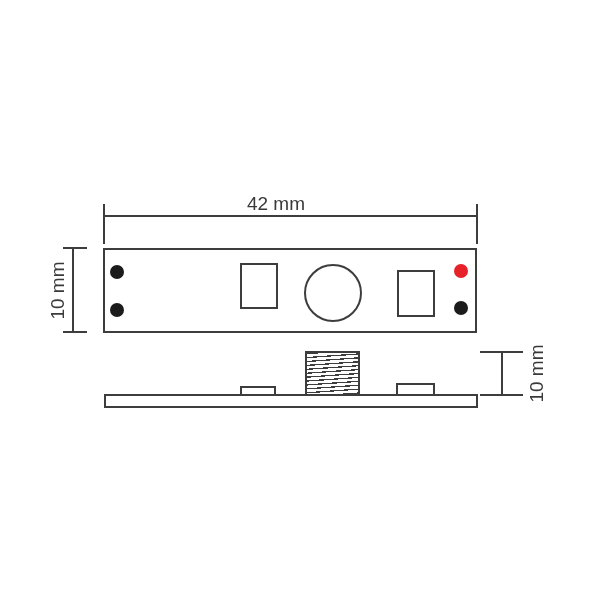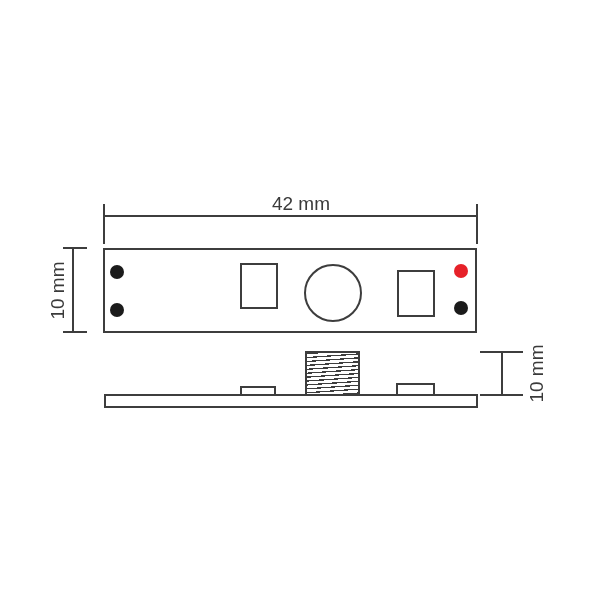--- a/index.html
+++ b/index.html
@@ -40,21 +40,21 @@
   .hatch {
     border: 2px solid #3d3d3d;
     box-sizing: border-box;
     background: repeating-linear-gradient(
       176deg,
       #3d3d3d 0px, #3d3d3d 1.3px,
       #ffffff 1.3px, #ffffff 3.9px
     );
   }
   
-  #top-dim-label  { left: 241px; top: 194px; width: 120px; }
+  #top-dim-label  { left: 216px; top: 194px; width: 120px; }
   #top-dim-line   { left: 103px; top: 215px; width: 375px; height: 2px; }
   #top-dim-tick-l { left: 103px; top: 204px; width: 2px;  height: 40px; }
   #top-dim-tick-r { left: 476px; top: 204px; width: 2px;  height: 40px; }
   
   #left-dim-label  { left: 24px; top: 281px; width: 66px; height: 19px; }
   #left-dim-line   { left: 72px; top: 248px; width: 2px;  height: 85px; }
   #left-dim-tick-t { left: 63px; top: 247px; width: 24px; height: 2px; }
   #left-dim-tick-b { left: 63px; top: 331px; width: 24px; height: 2px; }
   
   #top-board   { left: 103px; top: 248px; width: 374px; height: 85px; }

